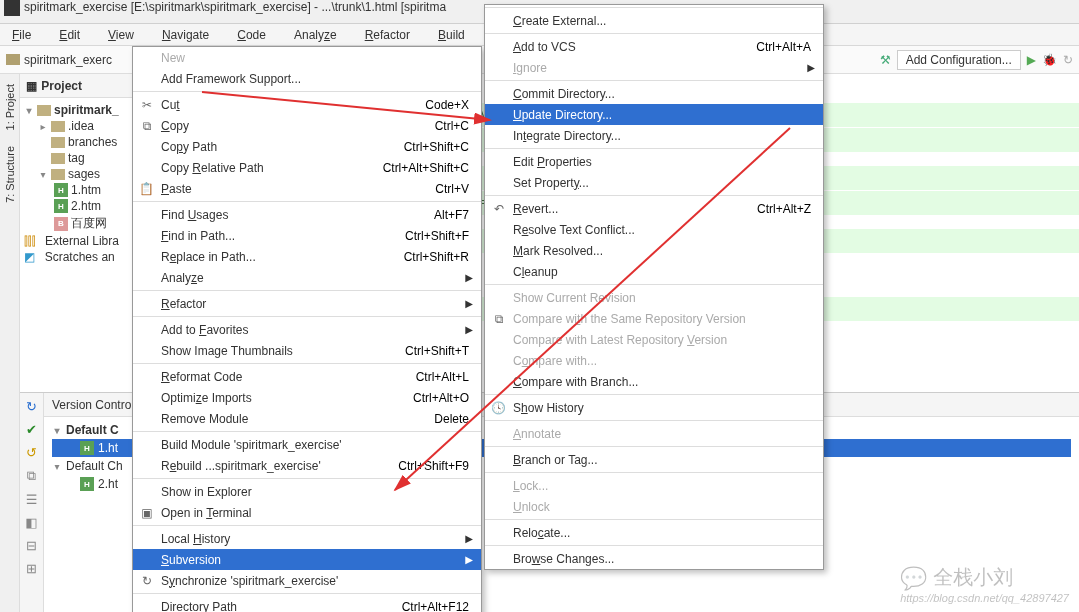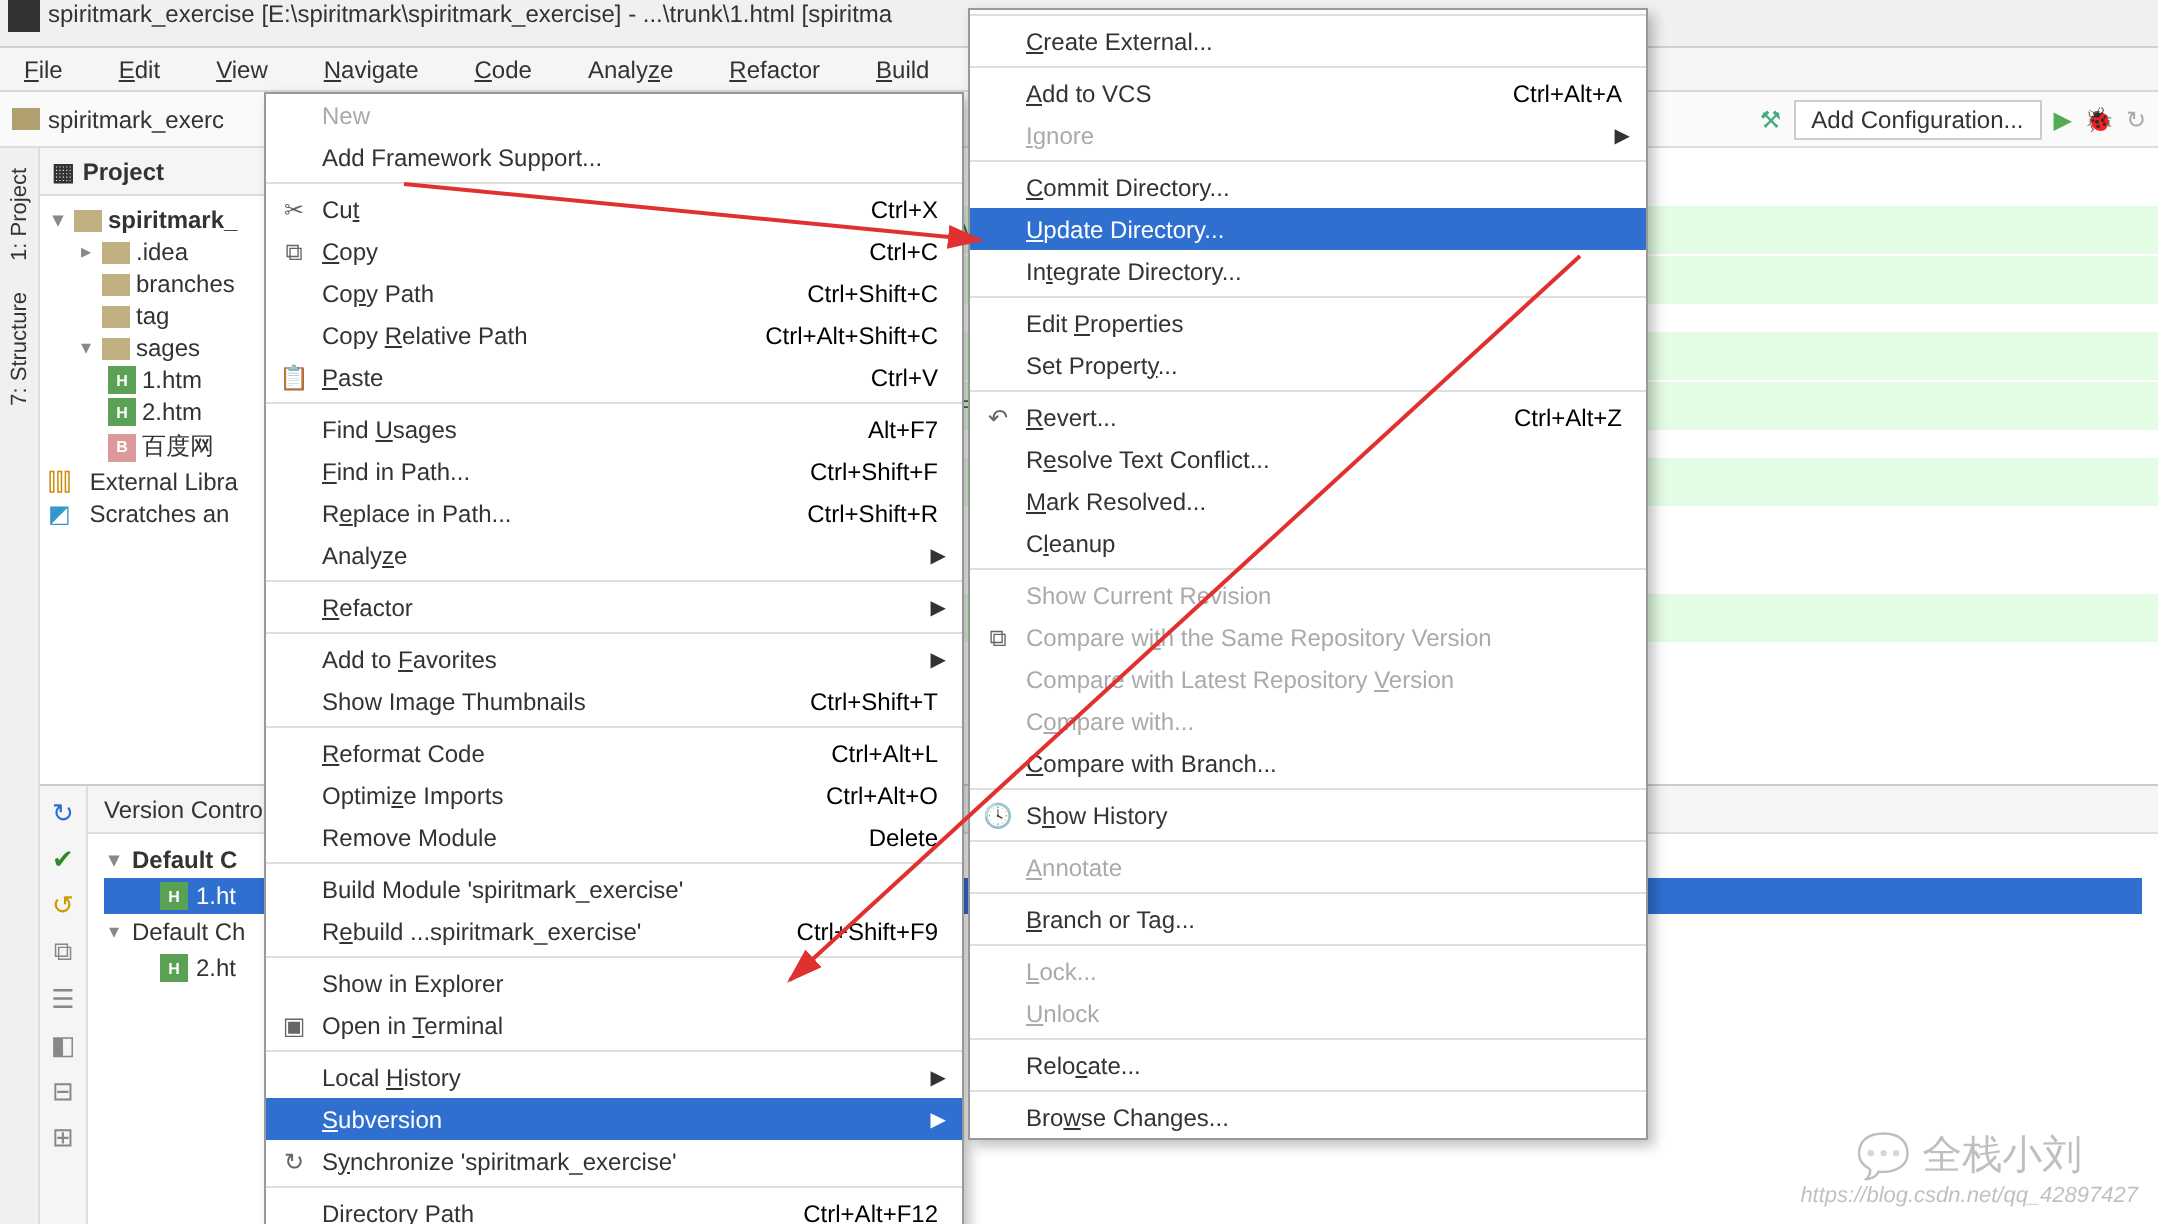--- a/index.html
+++ b/index.html
@@ -186,21 +186,21 @@
     pointer-events:none;
     z-index:200;
   }
   .watermark {
     position:absolute;
     right:10px;
     bottom:8px;
     color:rgba(0,0,0,.25);
     font-size:20px;
     z-index:150;
-    text-align:center;
+    text-align:left;
   }
   .watermark .sub { font-size:11px; display:block;font-style:italic;}
   .watermark .wm-icon { font-size:22px; vertical-align:middle;}
 </style>
 </head>
 <body>
 
 <div class="title-bar">
   <span class="icon"></span>
   <span>spiritmark_exercise [E:\spiritmark\spiritmark_exercise] - ...\trunk\1.html [spiritma</span>
@@ -349,21 +349,21 @@
     <div class="ctx-row disabled">
       <span>New</span>
     </div>
     <div class="ctx-row">
       <span>Add Framework Support...</span>
     </div>
     <div class="ctx-row sep"></div>
     <div class="ctx-row">
       <span class="licon">✂</span>
       <span>Cu<u>t</u></span>
-      <span class="sc">Ctrl+X</span>
+      <span class="sc">Code+X</span>
     </div>
     <div class="ctx-row">
       <span class="licon">⧉</span>
       <span><u>C</u>opy</span>
       <span class="sc">Ctrl+C</span>
     </div>
     <div class="ctx-row">
       <span>Co<u>p</u>y Path</span>
       <span class="sc">Ctrl+Shift+C</span>
     </div>

